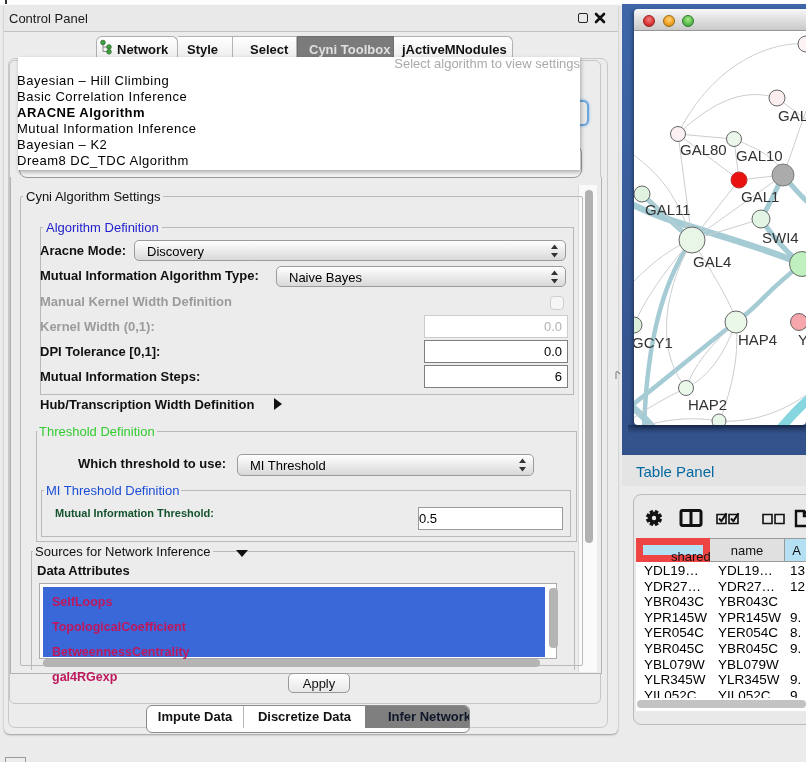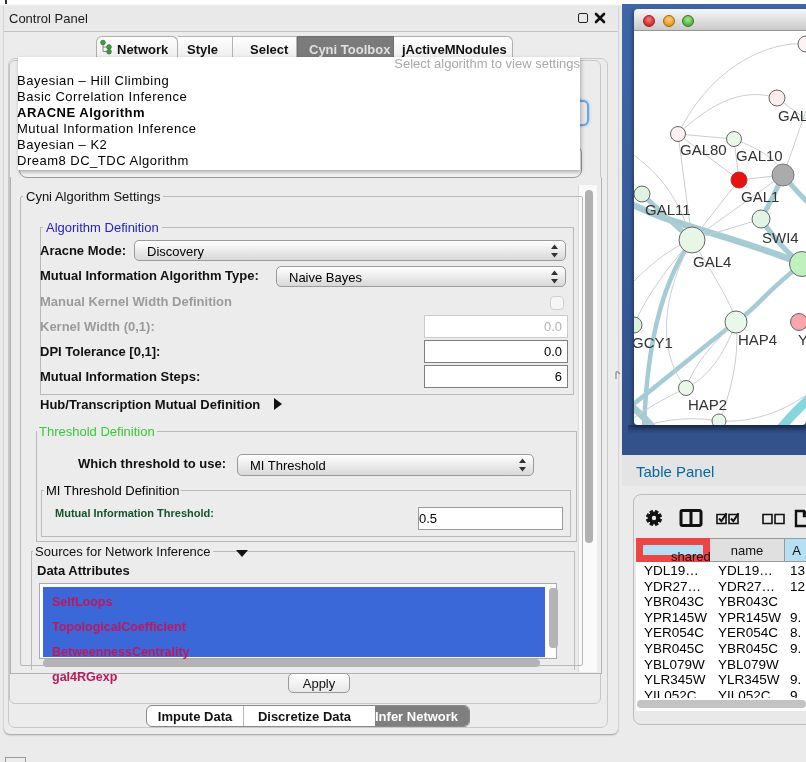--- a/index.html
+++ b/index.html
@@ -74,57 +74,57 @@
 
   <div class="abs b" style="left:36px;top:314px;font-size:13px;color:#9b9b9b;">Kernel Width (0,1):</div>
   <div class="abs" style="left:420px;top:310px;width:144px;height:23px;border:1px solid #cccccc;background:#fff;font-size:13px;color:#b2b2b2;text-align:right;padding-right:5px;line-height:21px;box-sizing:border-box;">0.0</div>
 
   <div class="abs b" style="left:36px;top:339px;font-size:13px;color:#111;">DPI Tolerance [0,1]:</div>
   <div class="abs" style="left:420px;top:335px;width:144px;height:23px;border:1px solid #7f7f7f;background:#fff;font-size:13px;color:#000;text-align:right;padding-right:5px;line-height:21px;box-sizing:border-box;">0.0</div>
 
   <div class="abs b" style="left:36px;top:364px;font-size:13px;color:#111;">Mutual Information Steps:</div>
   <div class="abs" style="left:420px;top:360px;width:144px;height:23px;border:1px solid #7f7f7f;background:#fff;font-size:13px;color:#000;text-align:right;padding-right:5px;line-height:21px;box-sizing:border-box;">6</div>
 
-  <div class="abs b" style="left:36px;top:392px;font-size:13px;color:#111;">Hub/Transcription Mutual Definition</div>
+  <div class="abs b" style="left:36px;top:392px;font-size:13px;color:#111;">Hub/Transcription Width Definition</div>
   <svg class="abs" style="left:268px;top:392px;" width="12" height="14">
       <path d="M2 1 L10 7 L2 13 Z" fill="#111"></path>
     </svg>
 
   <div class="abs" style="left:32px;top:426px;width:541px;height:111px;border:1px solid #b9b9b9;box-sizing:border-box;"></div>
   <div class="abs" style="left:33px;top:419px;background:#ececec;padding:0 2px;font-size:13px;color:#33cc33;">Threshold Definition</div>
 
   <div class="abs b" style="left:74px;top:451px;font-size:13px;color:#111;">Which threshold to use:</div>
   <div class="abs combo" style="left:233px;top:449px;width:297px;height:22px;line-height:22px;">MI Threshold<svg width="9" height="16" style="position:absolute;right:6px;top:2px;">
         <path d="M1 6 L4.5 1.5 L8 6 Z M1 10 L4.5 14.5 L8 10 Z" fill="#333"></path>
       </svg></div>
 
   <div class="abs" style="left:37px;top:485px;width:530px;height:47px;border:1px solid #b9b9b9;box-sizing:border-box;"></div>
-  <div class="abs" style="left:40px;top:478px;background:#ececec;padding:0 2px;font-size:13px;color:#000000;">MI Threshold Definition</div>
+  <div class="abs" style="left:40px;top:478px;background:#ececec;padding:0 2px;font-size:13px;color:#1d4ed8;">MI Threshold Definition</div>
   <div class="abs b" style="left:44px;top:502px;font-size:11px;color:#14532d;margin-left:7px;">Mutual Information Threshold:</div>
   <div class="abs" style="left:414px;top:502px;width:145px;height:23px;border:1px solid #9a9a9a;background:#fff;font-size:13px;color:#000;text-align:left;padding-right:5px;line-height:21px;box-sizing:border-box;">0.5</div>
 
   <div class="abs" style="left:27px;top:546px;width:544px;height:119px;border:1px solid #b9b9b9;border-bottom:none;box-sizing:border-box;"></div>
   <div class="abs" style="left:29px;top:539px;background:#ececec;padding:0 2px;font-size:13px;color:#111;">Sources for Network Inference</div>
   <svg class="abs" style="left:232px;top:544px;" width="13" height="9">
       <path d="M0 1 L12 1 L6 8 Z" fill="#111"></path>
     </svg>
   <div class="abs b" style="left:33px;top:558px;font-size:13px;color:#111;">Data Attributes</div>
 
   <div class="abs" style="left:35px;top:578px;width:518px;height:76px;background:#fff;border:1px solid #aaa;box-sizing:border-box;"></div>
   <div class="abs" style="left:39px;top:582px;width:502px;height:70px;background:#3b68d9;"></div>
   <div class="abs" style="left:48px;top:585px;font-size:12.5px;color:#be185d;line-height:25px;font-weight:bold;">SelfLoops<br>TopologicalCoefficient<br>BetweennessCentrality<br>gal4RGexp</div>
   <div class="abs" style="left:545px;top:583px;width:9px;height:60px;background:#b4b4b4;border-radius:4px;"></div>
   <div class="abs" style="left:39px;top:654px;width:497px;height:8px;background:#b4b4b4;border-radius:4px;"></div>
 
   <div class="abs" style="left:284px;top:668px;width:62px;height:20px;background:linear-gradient(#ffffff,#e7e7e7);border:1px solid #999;border-radius:5px;text-align:center;font-size:13px;line-height:19px;color:#111;box-sizing:border-box;">Apply</div>
 
-  <div class="abs" style="left:142px;top:700px;width:324px;height:22px;border:1px solid #8b8b8b;border-radius:6px;overflow:hidden;background:#fff;box-sizing:border-box;padding-left:32px;">
+  <div class="abs" style="left:142px;top:700px;width:324px;height:28px;border:1px solid #8b8b8b;border-radius:6px;overflow:hidden;background:#fff;box-sizing:border-box;padding-left:32px;">
     <div class="abs b" style="left:0;top:0;width:96px;height:22px;font-size:13px;line-height:21px;text-align:center;color:#111;">Impute Data</div>
     <div class="abs b" style="left:96px;top:0;width:122px;height:22px;border-left:1px solid #b5b5b5;font-size:13px;line-height:21px;text-align:center;color:#111;box-sizing:border-box;">Discretize Data</div>
-    <div class="abs b" style="left:228px;top:0;width:106px;height:22px;background:#7f7f7f;font-size:13px;line-height:21px;text-align:left;color:#ffffff;">Infer Network</div>
+    <div class="abs b" style="left:218px;top:0;width:106px;height:22px;background:#7f7f7f;font-size:13px;line-height:21px;text-align:right;color:#0f172a;">Infer Network</div>
   </div>
 
   <div class="abs" style="left:14px;top:52px;width:562px;height:113px;background:#fff;box-shadow:1px 2px 4px rgba(0,0,0,.3);"></div>
   <div class="abs" style="left:14px;top:51px;width:562px;text-align:right;font-size:13px;color:#a9a9a9;">Select algorithm to view settings</div>
   <div class="abs" style="left:13px;top:67.5px;font-size:13px;color:#000;line-height:16px;letter-spacing:0.5px;">Bayesian – Hill Climbing<br>Basic Correlation Inference<br><span class="b">ARACNE Algorithm</span><br>Mutual Information Inference<br>Bayesian – K2<br>Dream8 DC_TDC Algorithm</div>
 </div>
 
 <div class="abs" style="left:622px;top:4px;width:184px;height:451px;background:linear-gradient(#3e66a8,#33518a);"></div>
 
 <div class="abs" style="left:634px;top:9px;width:172px;height:416px;box-shadow:-1px 2px 4px rgba(0,0,0,.45);">

